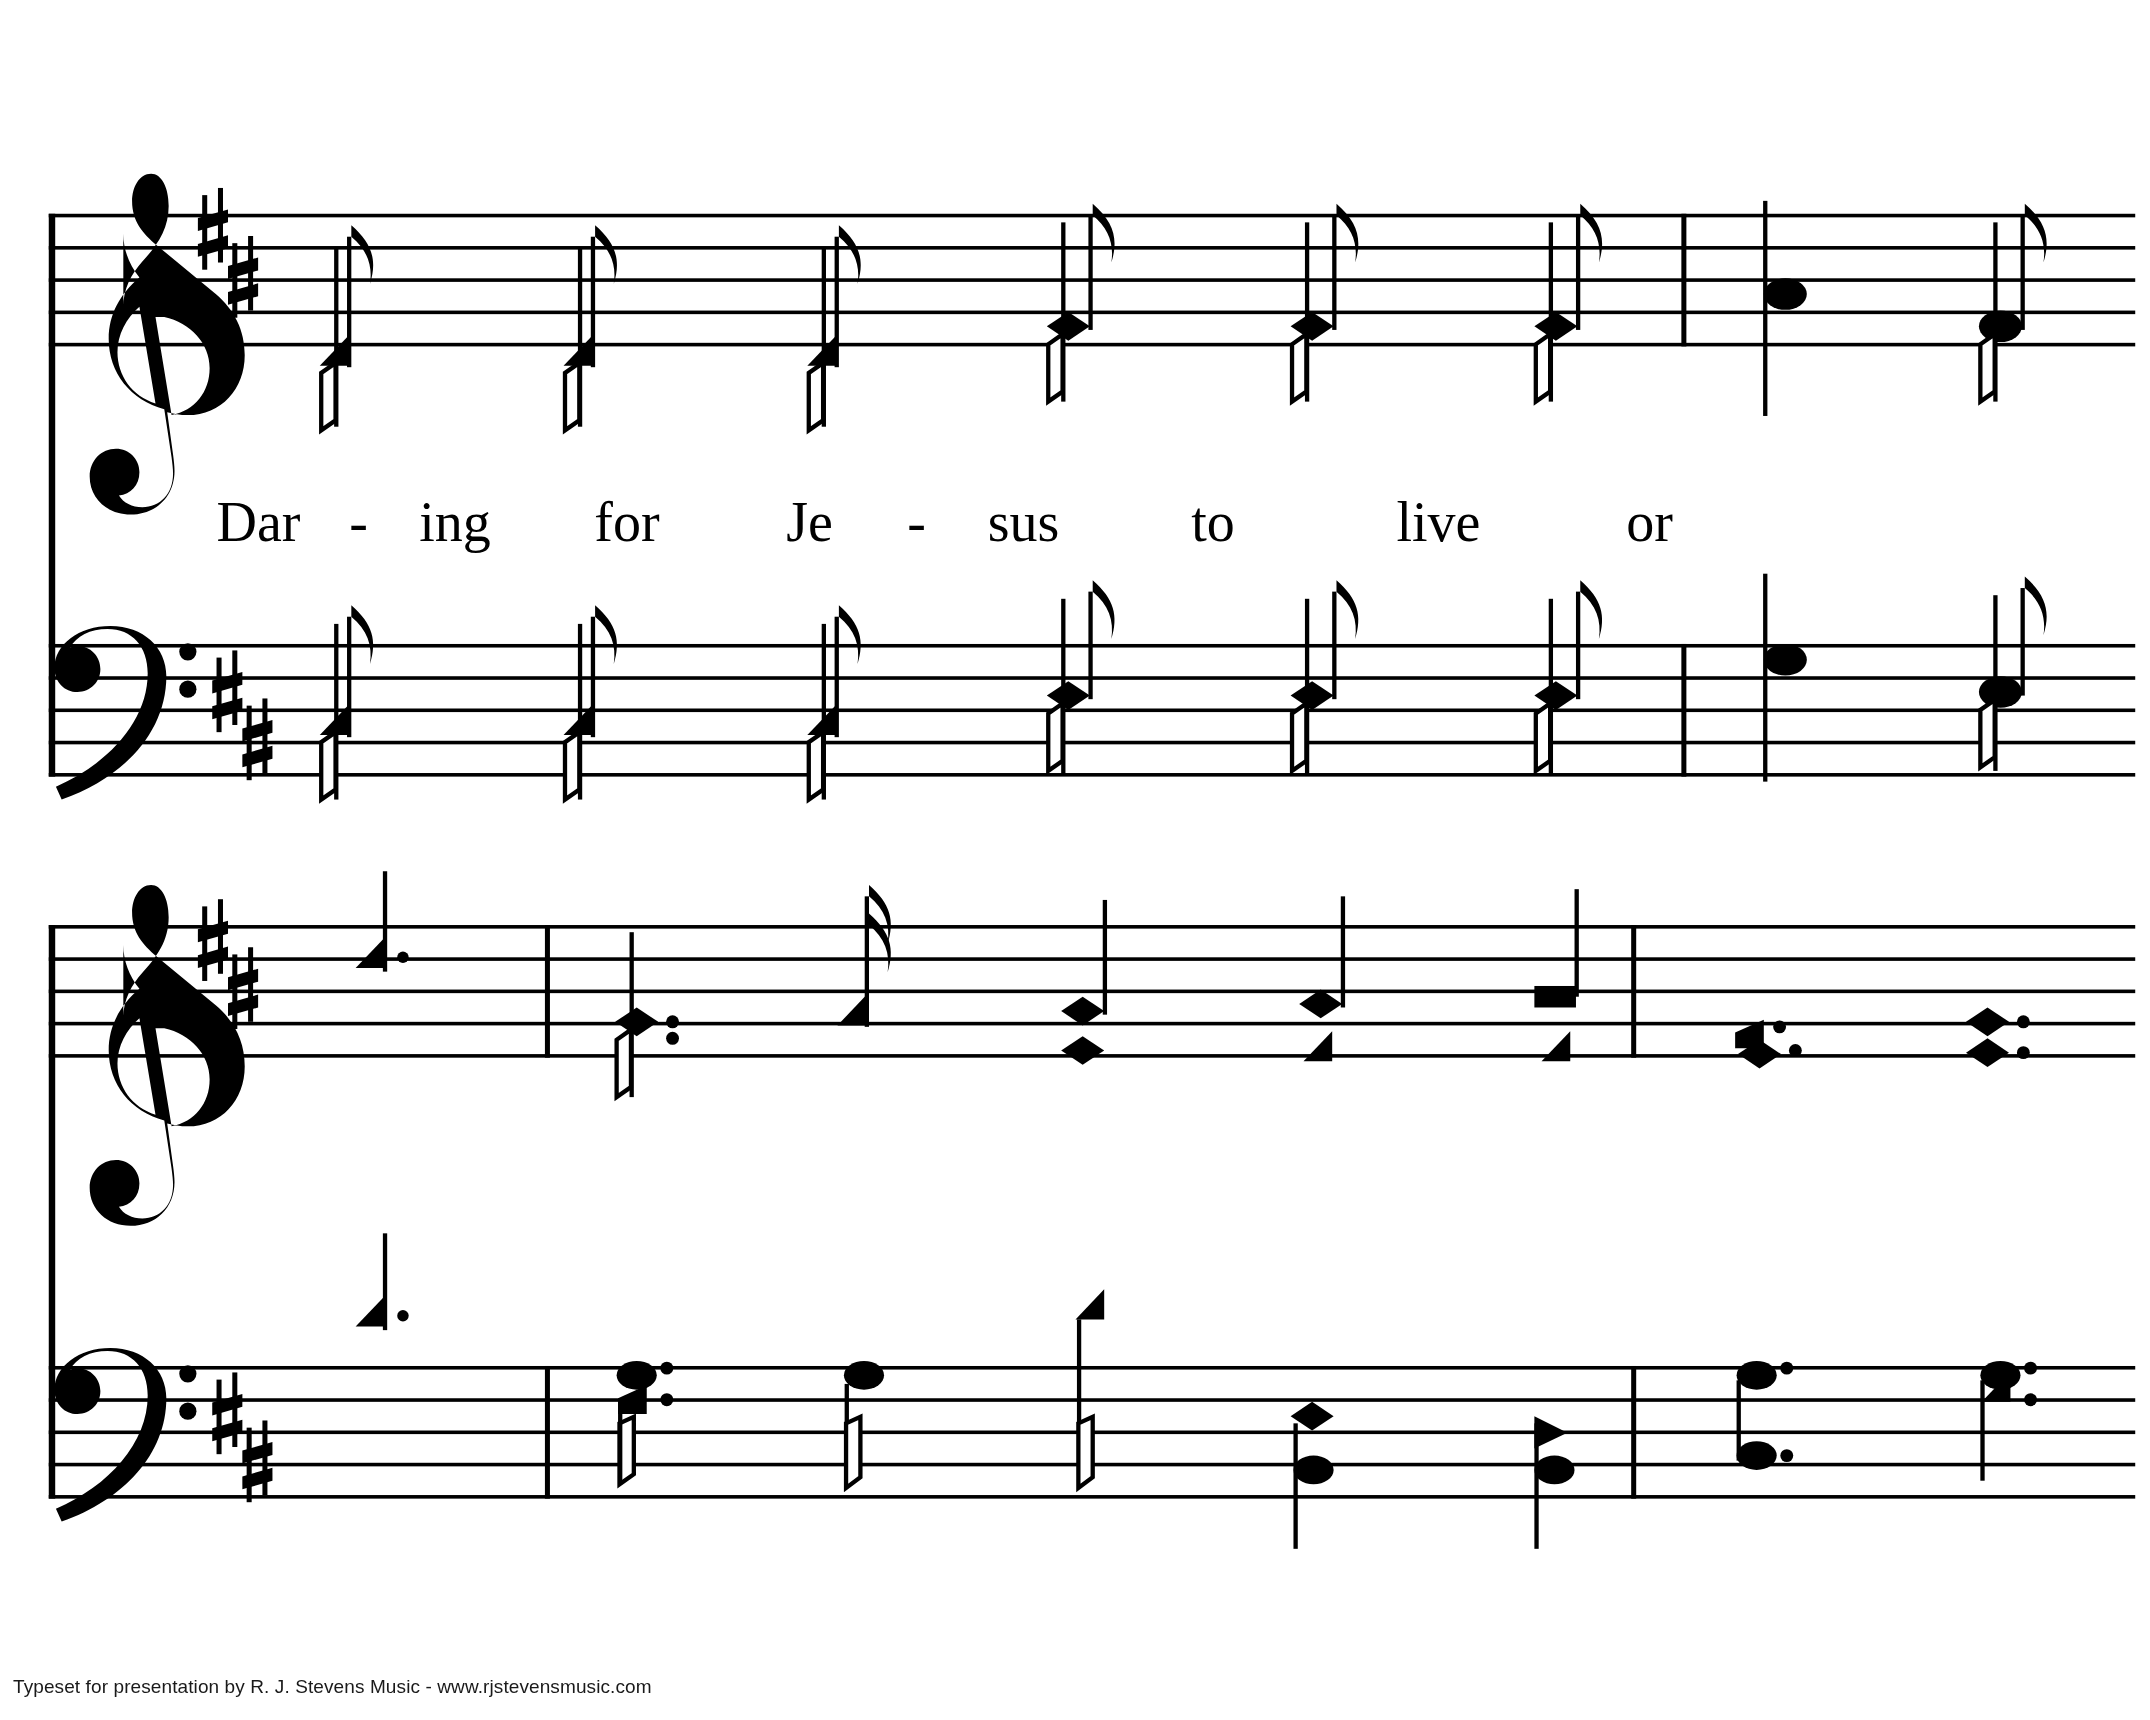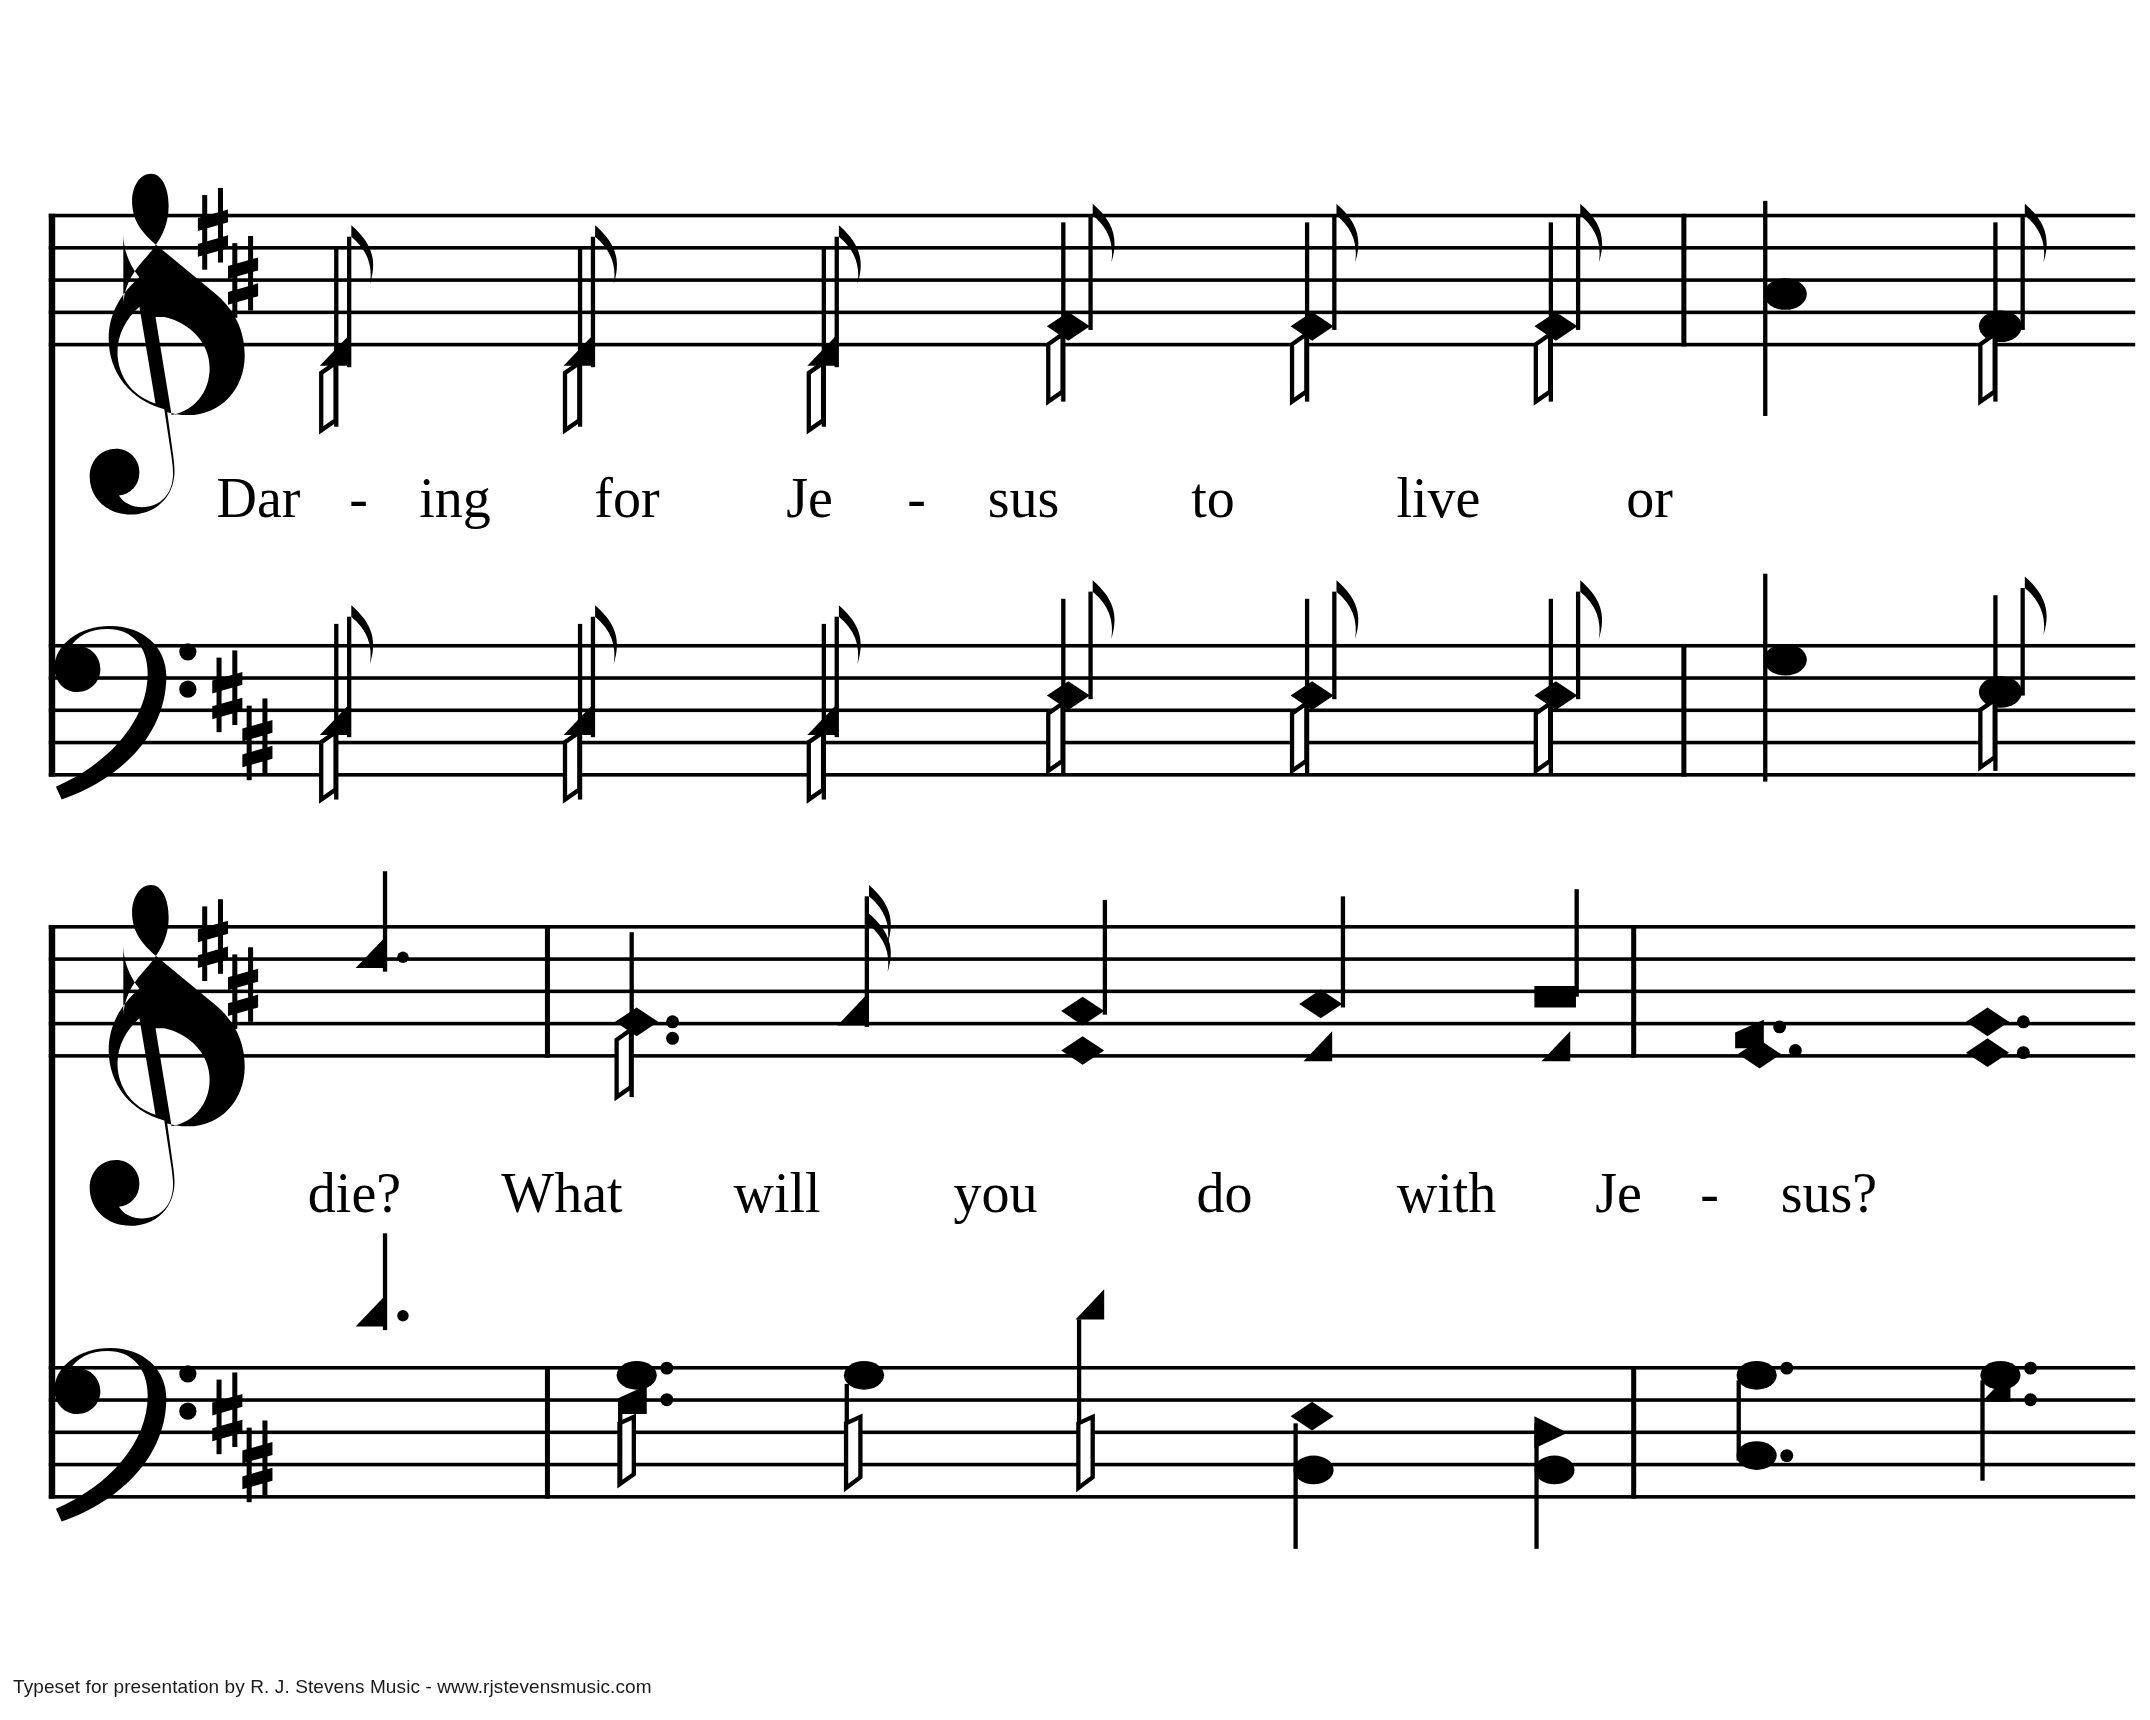--- a/index.html
+++ b/index.html
@@ -420,41 +420,30 @@
       <g>
         <ellipse cx="2790" cy="1918" rx="28" ry="20" fill="#000"></ellipse>
         <circle cx="2832" cy="1908" r="9" fill="#000"></circle>
         <polygon points="2764,1955 2804,1913 2804,1955" fill="#000"></polygon>
         <circle cx="2832" cy="1952" r="9" fill="#000"></circle>
         <rect x="2762" y="1925" width="6" height="140" fill="#000"></rect>
       </g>
     </g>
   </svg>
 
-  <div class="lyric-row" style="top:466px;">
+  <div class="lyric-row" style="top:490px;">
     <span class="lyric-syl" style="width:129px; margin-left:194px;">Dar</span>
     <span class="lyric-syl" style="width:43px;">-</span>
     <span class="lyric-syl" style="width:122px;">ing</span>
     <span class="lyric-syl" style="width:194px;">for</span>
     <span class="lyric-syl" style="width:143px;">Je</span>
     <span class="lyric-syl" style="width:43px;">-</span>
     <span class="lyric-syl" style="width:143px;">sus</span>
     <span class="lyric-syl" style="width:208px;">to</span>
     <span class="lyric-syl" style="width:215px;">live</span>
     <span class="lyric-syl" style="width:179px;">or</span>
   </div>
 
-  <div class="lyric-row" style="top:1161px;">
-    <span class="lyric-syl" style="width:179px; margin-left:265px;">die?</span>
-    <span class="lyric-syl" style="width:208px;">What</span>
-    <span class="lyric-syl" style="width:194px;">will</span>
-    <span class="lyric-syl" style="width:215px;">you</span>
-    <span class="lyric-syl" style="width:215px;">do</span>
-    <span class="lyric-syl" style="width:201px;">with</span>
-    <span class="lyric-syl" style="width:115px;">Je</span>
-    <span class="lyric-syl" style="width:39px;">-</span>
-    <span class="lyric-syl" style="width:172px;">sus?</span>
-  </div>
 
   <div class="credit">Typeset for presentation by R. J. Stevens Music  -  www.rjstevensmusic.com</div>
 
 </div>
 
 
 </body></html>

